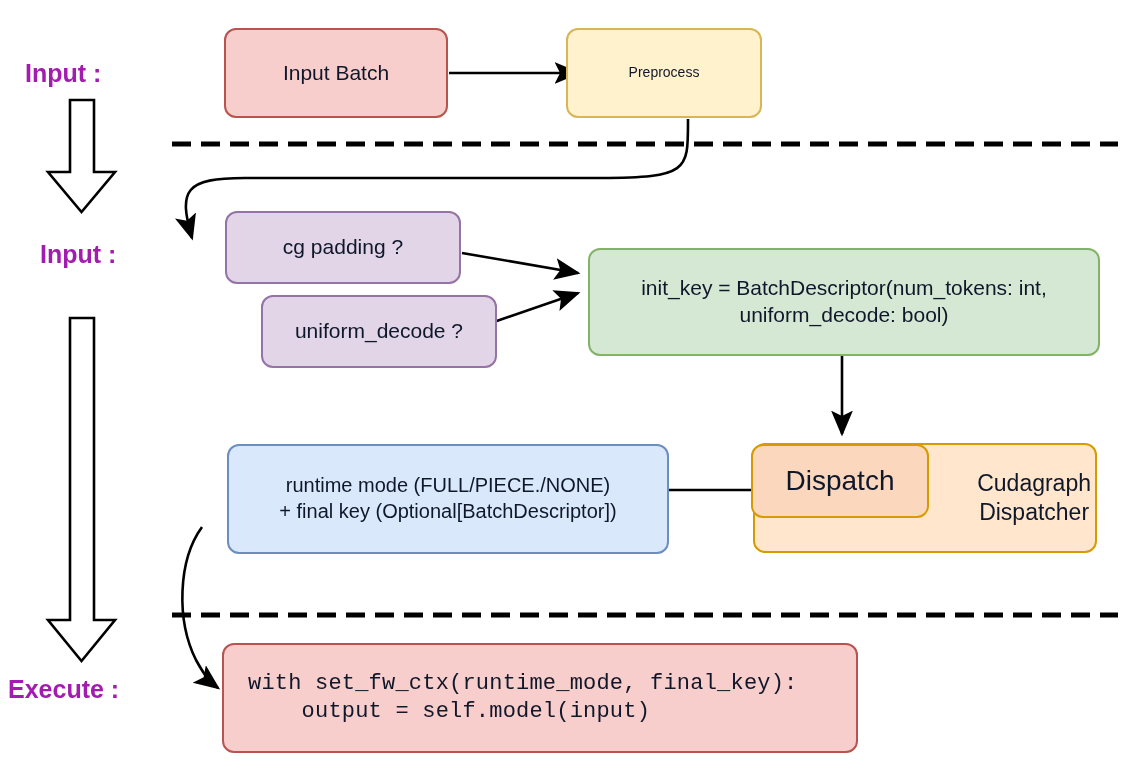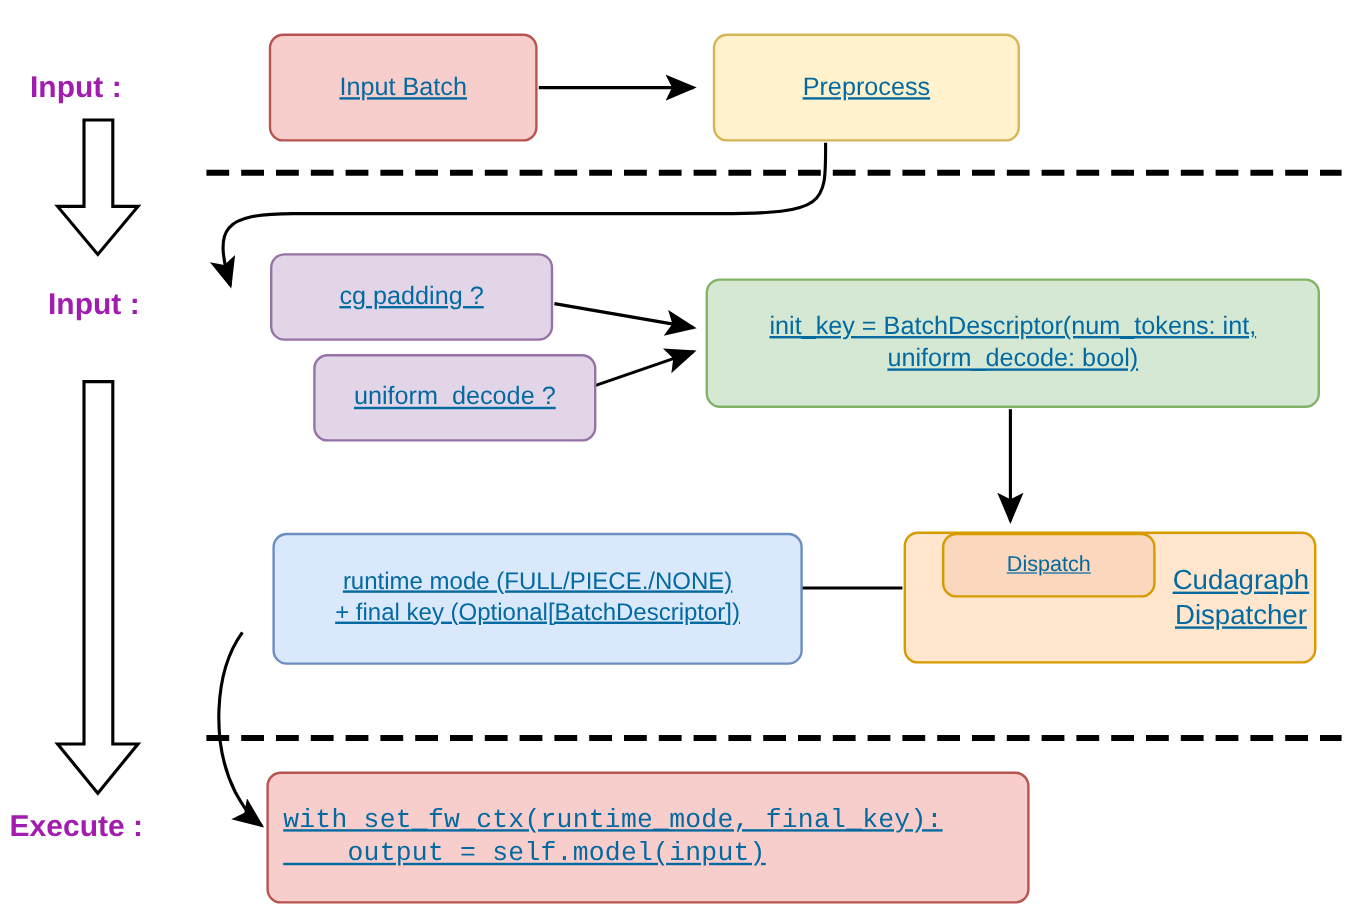--- a/index.html
+++ b/index.html
@@ -10,23 +10,22 @@
   .stage-label{
     position:absolute;font-family:"Liberation Sans",sans-serif;
     font-weight:bold;font-size:25px;color:#a21caf;white-space:nowrap;
     display:flex;align-items:center;
   }
 
   .node{
     position:absolute;box-sizing:border-box;
     display:flex;align-items:center;justify-content:center;
     text-align:center;border-radius:12px;border-style:solid;border-width:2px;
-    font-family:"Liberation Sans",sans-serif;color:#0369a1;
+    font-family:"Liberation Sans",sans-serif;color:#0f172a;
     line-height:1.28;
-    text-decoration:underline;
   }
   .node.code{
     font-family:"Liberation Mono",monospace;
     justify-content:flex-start;text-align:left;
     white-space:pre;letter-spacing:0.2px;
   }
 
   .n-pink{background:#f8cecc;border-color:#b85450;}
   .n-yellow{background:#ffe6cc;border-color:#d6b656;background:#fff2cc;}
   .n-purple{background:#e1d5e7;border-color:#9673a6;}
@@ -65,27 +64,27 @@
       </g>
   </svg>
 
   <div id="stage-label-layer">
       <div class="stage-label" style="left: 25px; top: 44px; width: 150px; height: 58px;">Input :</div>
       <div class="stage-label" style="left: 40px; top: 225px; width: 135px; height: 58px;">Input :</div>
       <div class="stage-label" style="left: 8px; top: 660px; width: 200px; height: 58px;">Execute :</div>
     </div>
   <div id="node-layer">
       <div class="node n-pink" style="left: 224px; top: 28px; width: 224px; height: 90px; font-size: 21px; white-space: pre-line;">Input Batch</div>
-      <div class="node n-yellow" style="left: 594px; top: 28px; width: 256px; height: 90px; font-size: 21px; white-space: pre-line;">Preprocess</div>
+      <div class="node n-yellow" style="left: 566px; top: 28px; width: 196px; height: 90px; font-size: 14px; white-space: pre-line;">Preprocess</div>
       <div class="node n-purple" style="left: 225px; top: 211px; width: 236px; height: 73px; font-size: 21px; white-space: pre-line;">cg padding ?</div>
       <div class="node n-purple" style="left: 225px; top: 295px; width: 236px; height: 73px; font-size: 21px; white-space: pre-line; margin-left: 36px;">uniform_decode ?</div>
-      <div class="node n-green" style="left: 588px; top: 232px; width: 512px; height: 108px; font-size: 21px; white-space: pre-line;">init_key = BatchDescriptor(num_tokens: int,
+      <div class="node n-green" style="left: 588px; top: 248px; width: 512px; height: 108px; font-size: 21px; white-space: pre-line;">init_key = BatchDescriptor(num_tokens: int,
 uniform_decode: bool)</div>
       <div class="node n-orange-outer" style="left: 753px; top: 443px; width: 344px; height: 110px; font-size: 23px; padding-left: 180px; justify-content: flex-end; padding-right: 4px; white-space: pre-line;">Cudagraph
 Dispatcher</div>
-      <div class="node n-orange-inner" style="left: 785px; top: 444px; width: 178px; height: 54px; font-size: 18px; white-space: pre-line;">Dispatch</div>
+      <div class="node n-orange-inner" style="left: 751px; top: 444px; width: 178px; height: 74px; font-size: 28px; white-space: pre-line;">Dispatch</div>
       <div class="node n-blue" style="left: 227px; top: 444px; width: 442px; height: 110px; font-size: 20px; white-space: pre-line;">runtime mode (FULL/PIECE./NONE)
 + final key (Optional[BatchDescriptor])</div>
-      <div class="node n-pink code" style="left: 222px; top: 643px; width: 636px; height: 110px; font-size: 22px; padding-left: 12px; white-space: pre;">with set_fw_ctx(runtime_mode, final_key):
+      <div class="node n-pink code" style="left: 222px; top: 643px; width: 636px; height: 110px; font-size: 22px; padding-left: 24px; white-space: pre;">with set_fw_ctx(runtime_mode, final_key):
     output = self.model(input)</div>
     </div>
 
 </div>
 
 </body></html>

